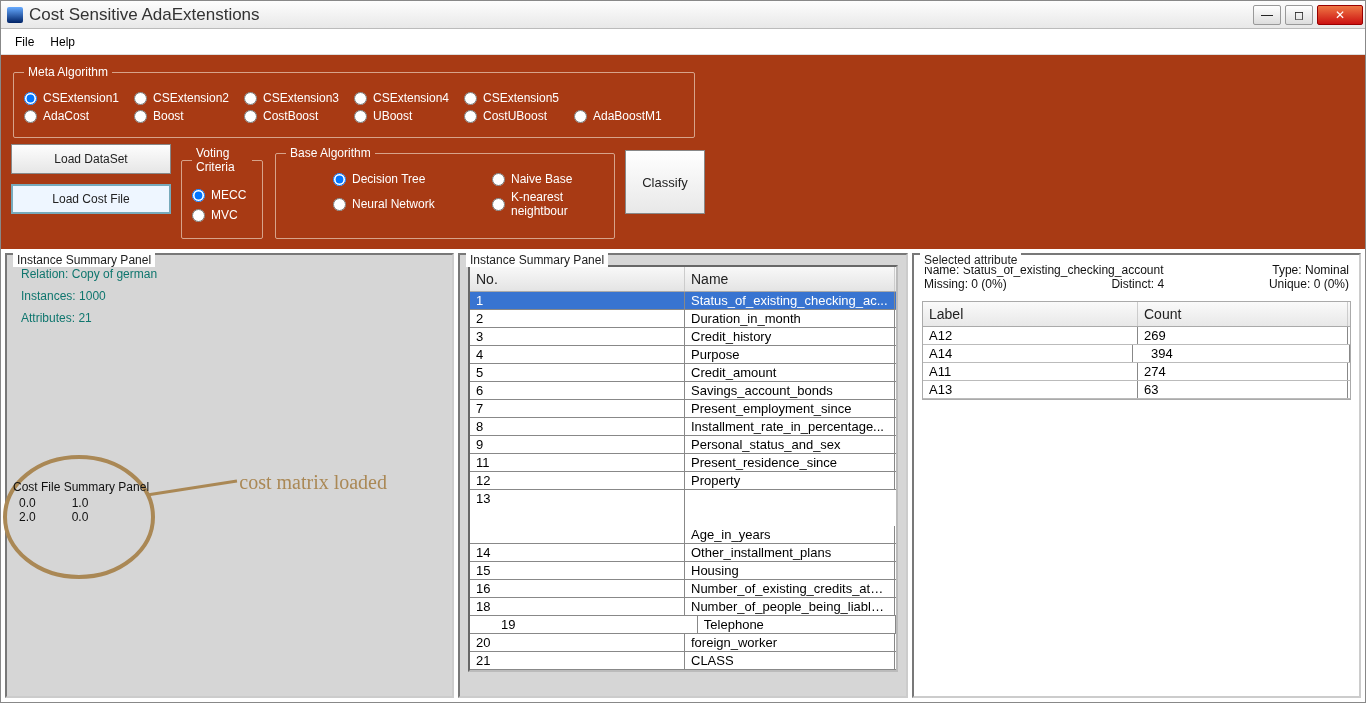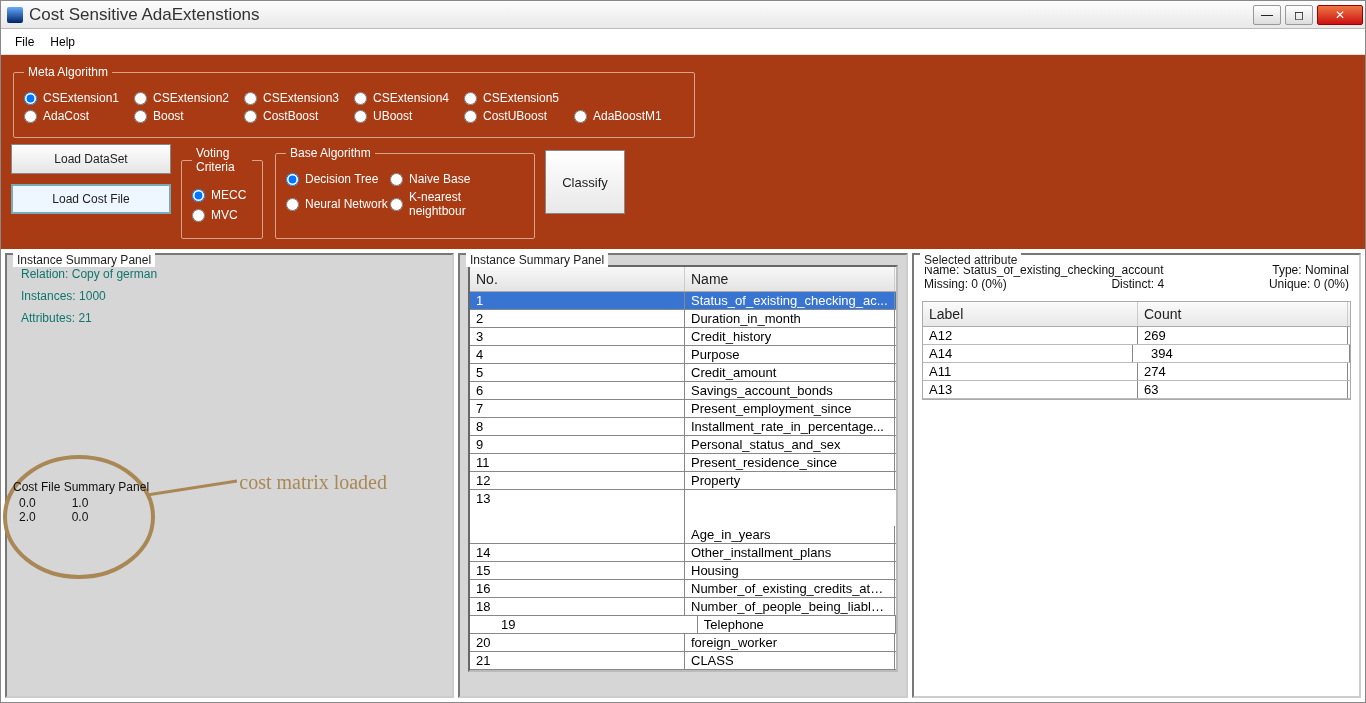--- a/index.html
+++ b/index.html
@@ -25,21 +25,21 @@
 .radio-row { display: flex; gap: 0; margin: 4px 0; }
 .radio-cell { display: flex; align-items: center; width: 110px; gap:4px; }
 .radio-cell input { margin-right:2px; }
 
 .controls .row2 { display: flex; align-items: stretch; gap: 8px; margin-top: 6px; }
 .btncol { display: flex; flex-direction: column; gap: 10px; width: 160px; }
 .wbtn { height: 30px; background: linear-gradient(#fdfdfd,#e6e6e6); border: 1px solid #888; color: #222; font-size:12px; }
 .wbtn.sel { border: 2px solid #7ab; background:#eef6ff; }
 fieldset.voting { width: 82px; }
 fieldset.basealg { width: 260px; }
-.basealg .radio-row .radio-cell { width: 104px; }
+.basealg .radio-row .radio-cell { width: 112px; margin-left: 47px; }
 .classify { width: 80px; height: 64px; margin-top:6px; background: linear-gradient(#fff,#e8e8e8); border:1px solid #888; color:#222; font-size:13px; }
 
 .mainarea { flex:1; display:flex; gap:4px; padding:4px; background:#fff; }
 .panel { border:2px inset #ccc; background:#d8d8d8; flex:1; position:relative; }
 .panel-title-inset { position:absolute; top:-2px; left:6px; background:#fff; padding:0 4px; font-size:12px; color:#222; }
 .panel { padding-top:2px; }
 
 .leftpanel { background:#d6d6d6; }
 .leftpanel .summary { padding: 6px 14px; line-height: 22px; color:#0f766e; }
 .leftpanel .costfile { position:absolute; bottom:170px; left:6px; font-size:12px; color:#111; }

